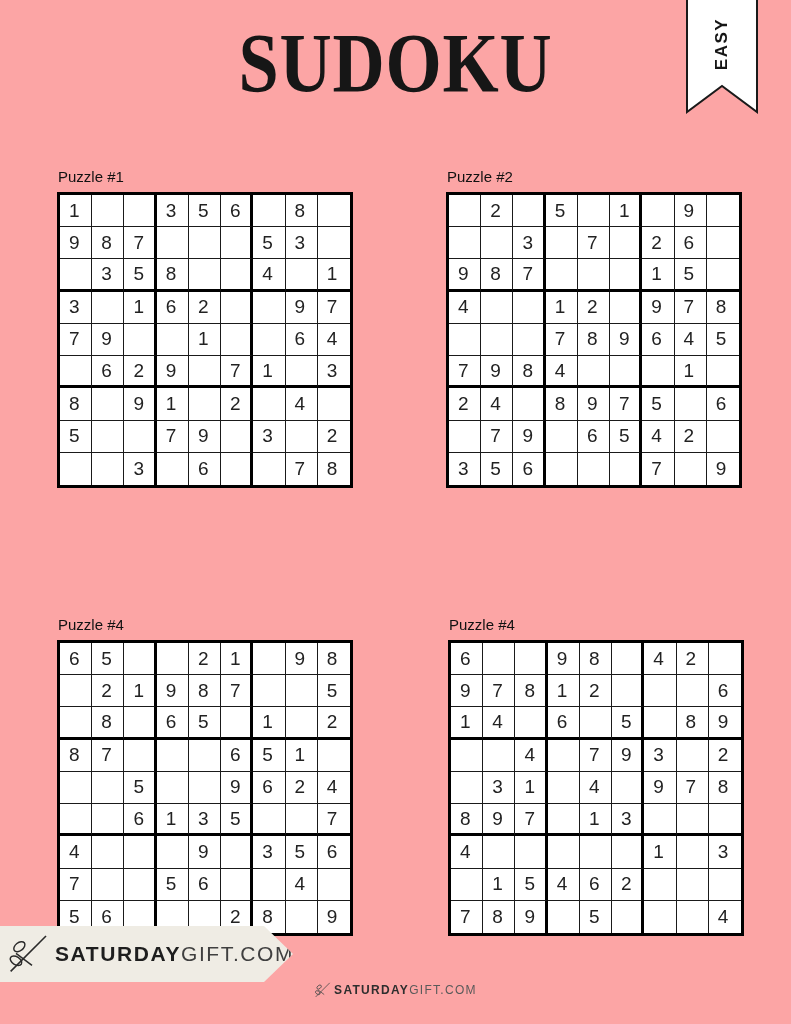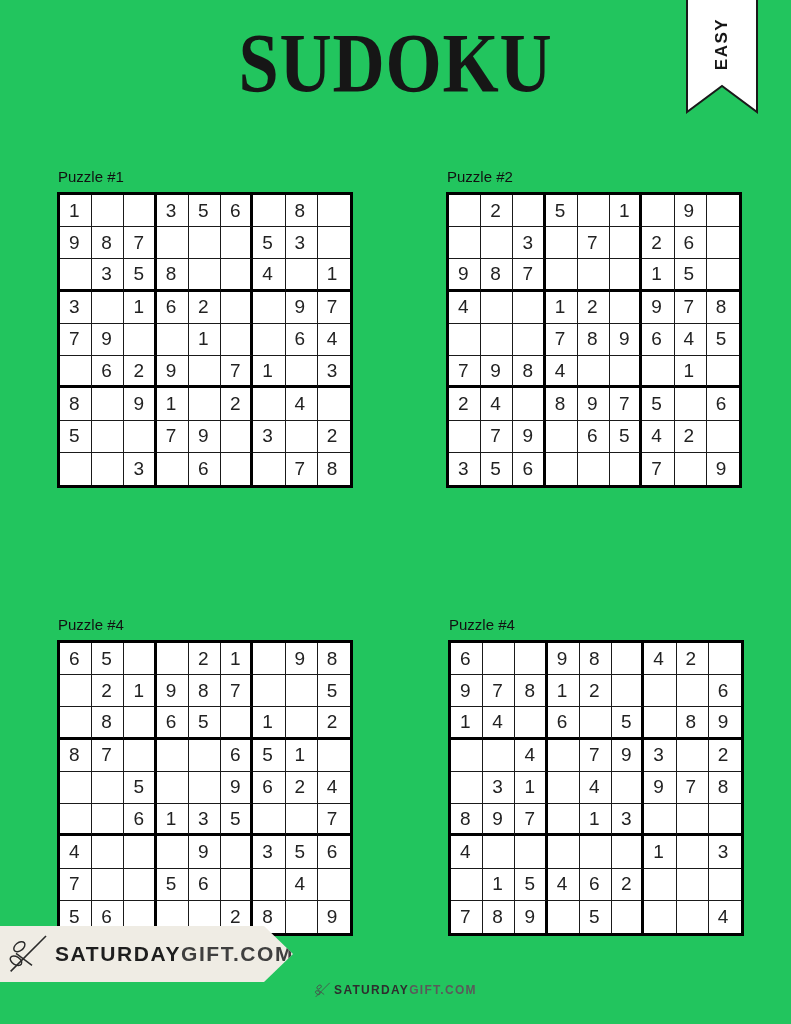--- a/index.html
+++ b/index.html
@@ -1,17 +1,17 @@
 <!DOCTYPE html>
 <html><head>
 <meta charset="utf-8">
 <style>
   html,body{margin:0;padding:0;}
   body{background:#ffffff;font-family:"Liberation Sans",sans-serif;}
-  .page{position:relative;width:791px;height:1024px;background:#22c55e;overflow:hidden;}
+  .page{position:relative;width:791px;height:1024px;background:#fca5a5;overflow:hidden;}
 
   
   .title{
     position:absolute;left:0;top:24px;width:100%;
     text-align:center;
     font-family:"Liberation Serif",serif;
     font-weight:700;
     font-size:84px;line-height:80px;
     letter-spacing:1px;
     color:#161616;
@@ -63,21 +63,21 @@
   
   .watermark{
     position:absolute;left:0;top:926px;width:293px;height:56px;
     display:flex;align-items:center;gap:7px;
     padding-left:8px;box-sizing:border-box;
     clip-path:polygon(0 0,264px 0,293px 28px,264px 56px,0 56px);
     z-index:5;
   }
   .watermark .brand{font-size:21px;letter-spacing:1.6px;white-space:nowrap;}
   .brand .bold{font-weight:700;color:#1e1e1e;}
-  .brand .light{font-weight:700;color:#3f3f3f;}
+  .brand .light{font-weight:400;color:#3f3f3f;}
 
   
   .footer-logo{
     position:absolute;left:50%;top:982px;transform:translateX(-50%);
     display:flex;align-items:center;gap:4px;z-index:6;
   }
   .footer-logo .brand{font-size:12px;letter-spacing:1.3px;white-space:nowrap;}
   .footer-logo .bold{color:#2e2e2e;}
   .footer-logo .light{color:#5a5a5a;}
 

